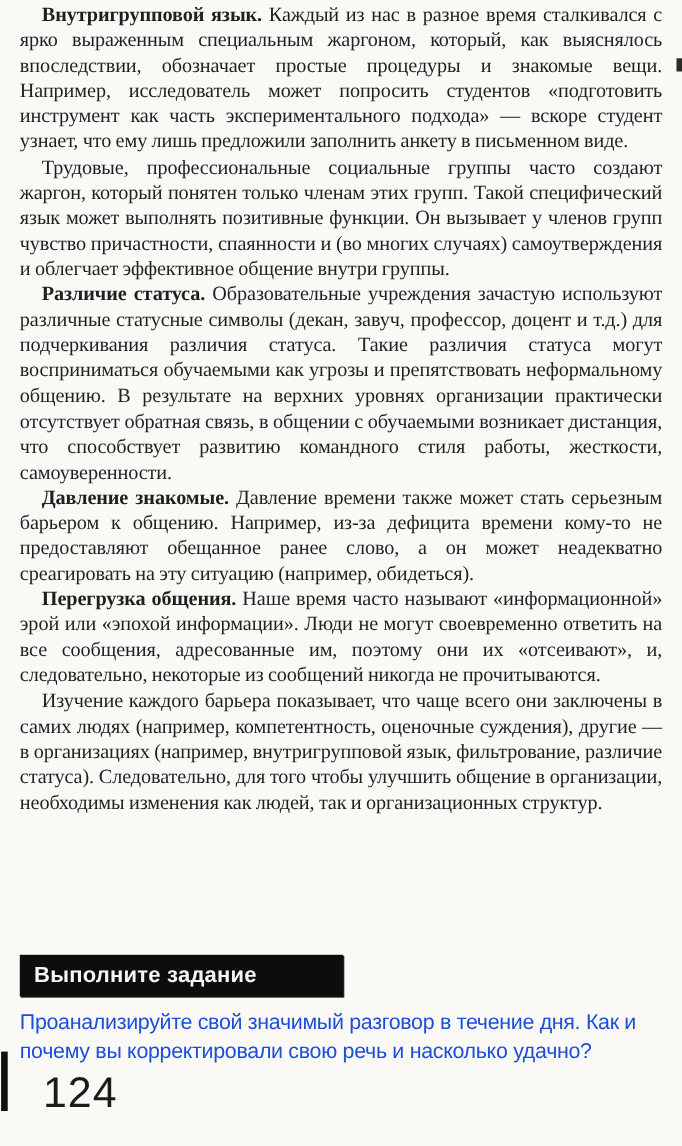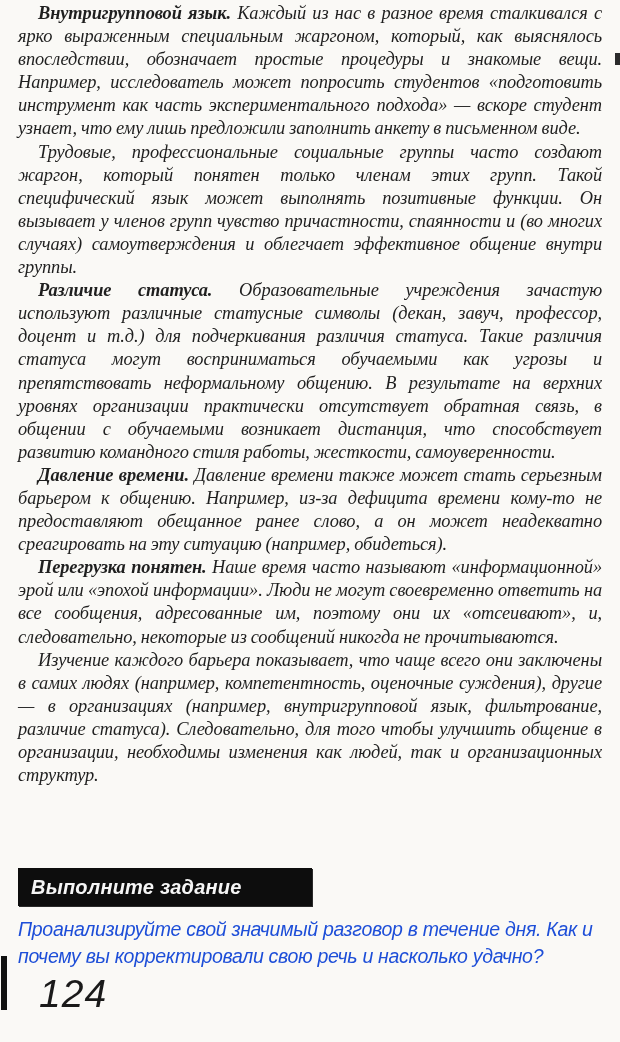--- a/index.html
+++ b/index.html
@@ -6,21 +6,20 @@
   body {
     width: 620px; height: 1042px;
     background: #e9e8e5;
     font-family: "Liberation Serif", serif;
   }
   .page {
     position: relative;
     width: 620px; height: 1042px;
     background: #faf9f6;
     overflow: hidden;
-    font-style: italic;
   }
   .body-text {
     position: absolute;
     top: 2px; left: 18px; width: 584px;
     color: #1f1f1f;
     font-size: 18.4px;
     line-height: 23.1px;
     text-align: justify;
     letter-spacing: -0.1px;
     word-spacing: -0.5px;
@@ -80,22 +79,22 @@
 </style>
 </head>
 <body>
 
 <div class="page">
 
   <div class="body-text">
     <p><b class="lead">Внутригрупповой язык.</b><span>Каждый из нас в разное время сталкивался с ярко выраженным специальным жаргоном, который, как выяснялось впоследствии, обозначает простые процедуры и знакомые вещи. Например, исследователь может попросить студентов «подготовить инструмент как часть экспериментального подхода» — вскоре студент узнает, что ему лишь предложили заполнить анкету в письменном виде.</span></p>
     <p><b class="lead"></b><span>Трудовые, профессиональные социальные группы часто создают жаргон, который понятен только членам этих групп. Такой специфический язык может выполнять позитивные функции. Он вызывает у членов групп чувство причастности, спаянности и (во многих случаях) самоутверждения и облегчает эффективное общение внутри группы.</span></p>
     <p><b class="lead">Различие статуса.</b><span>Образовательные учреждения зачастую используют различные статусные символы (декан, завуч, профессор, доцент и т.д.) для подчеркивания различия статуса. Такие различия статуса могут восприниматься обучаемыми как угрозы и препятствовать неформальному общению. В результате на верхних уровнях организации практически отсутствует обратная связь, в общении с обучаемыми возникает дистанция, что способствует развитию командного стиля работы, жесткости, самоуверенности.</span></p>
-    <p><b class="lead">Давление времени.</b><span>Давление времени также может стать серьезным барьером к общению. Например, из-за дефицита времени кому-то не предоставляют обещанное ранее слово, а он может неадекватно среагировать на эту ситуацию (например, обидеться).</span></p>
-    <p><b class="lead">Перегрузка понятен.</b><span>Наше время часто называют «информационной» эрой или «эпохой информации». Люди не могут своевременно ответить на все сообщения, адресованные им, поэтому они их «отсеивают», и, следовательно, некоторые из сообщений никогда не прочитываются.</span></p>
+    <p><b class="lead">Давление знакомые.</b><span>Давление времени также может стать серьезным барьером к общению. Например, из-за дефицита времени кому-то не предоставляют обещанное ранее слово, а он может неадекватно среагировать на эту ситуацию (например, обидеться).</span></p>
+    <p><b class="lead">Перегрузка общения.</b><span>Наше время часто называют «информационной» эрой или «эпохой информации». Люди не могут своевременно ответить на все сообщения, адресованные им, поэтому они их «отсеивают», и, следовательно, некоторые из сообщений никогда не прочитываются.</span></p>
     <p><b class="lead"></b><span>Изучение каждого барьера показывает, что чаще всего они заключены в самих людях (например, компетентность, оценочные суждения), другие — в организациях (например, внутригрупповой язык, фильтрование, различие статуса). Следовательно, для того чтобы улучшить общение в организации, необходимы изменения как людей, так и организационных структур.</span></p>
   </div>
 
   <div class="task-banner">
     <span>Выполните задание</span>
   </div>
 
   <p class="task-text">Проанализируйте свой значимый разговор в течение дня. Как и почему вы корректировали свою речь и насколько удачно?</p>
 
   <div class="edge-bar"></div>

